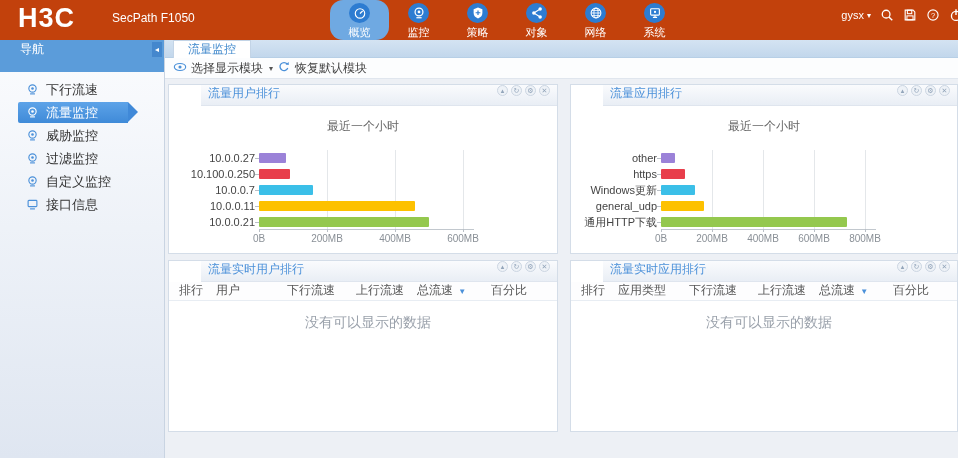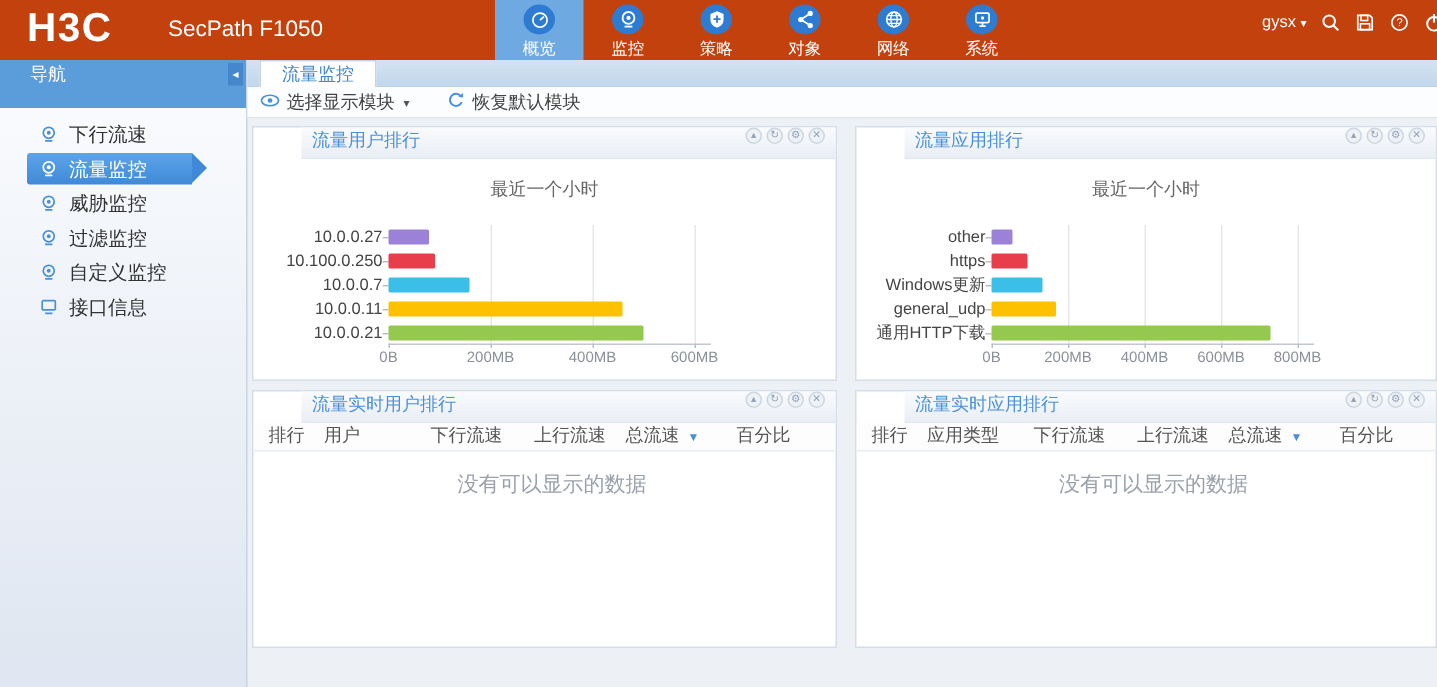--- a/index.html
+++ b/index.html
@@ -2,24 +2,24 @@
 <html><head>
 <meta charset="utf-8">
 <style>
   * { margin:0; padding:0; box-sizing:border-box; }
   body { font-family:"Liberation Sans","DejaVu Sans",sans-serif; }
   .app { position:relative; width:958px; height:458px; background:#edf0f5; overflow:hidden; }
 
   
   .header { position:absolute; left:0; top:0; width:958px; height:40px; background:#c2410c; }
   .logo { position:absolute; left:18px; top:3px; color:#fff; font-size:27px; font-weight:800; letter-spacing:1px; }
-  .product { position:absolute; left:112px; top:11px; color:#fff; font-size:15px; }
+  .product { position:absolute; left:112px; top:11px; color:#fff; font-size:12px; }
   .nav { position:absolute; left:330px; top:0; height:40px; display:flex; }
   .nav-item { width:59px; height:40px; display:flex; flex-direction:column; align-items:center; padding-top:3px; cursor:pointer; }
-  .nav-item.active { background:#6fa9e2; }
+  .nav-item.active { background:#6fa9e2;border-radius:13px; }
   .icon-circle { width:21px; height:21px; border-radius:50%; background:#2d7cd1; display:flex; align-items:center; justify-content:center; }
   .icon-circle svg { width:14px; height:14px; }
   .nav-label { color:#fff; font-size:11px; margin-top:2px; }
   .hdr-right { position:absolute; right:-5px; top:0; height:30px; display:flex; align-items:center; gap:9px; color:#fff; }
   .user-menu { display:flex; align-items:center; gap:3px; font-size:11px; cursor:pointer; }
   .caret { font-size:8px; }
   .hdr-ic { width:14px; height:14px; cursor:pointer; }
   .hdr-ic svg { width:14px; height:14px; }
 
   
@@ -29,21 +29,21 @@
   .side-list { padding-top:7px; }
   .side-item { position:relative; height:21px; margin:0 0 2px 18px; width:110px; display:flex; align-items:center; gap:7px; padding-left:8px; font-size:13px; color:#333; cursor:pointer; }
   .side-item .si { width:13px; height:13px; flex:none; }
   .side-item.active { background:linear-gradient(180deg,#5da3e8,#3f8ad8); color:#fff; border-radius:2px 0 0 2px; }
   .side-item.active::after { content:""; position:absolute; left:100%; top:0; border-top:10.5px solid transparent; border-bottom:10.5px solid transparent; border-left:10px solid #4089d8; }
 
   
   .main { position:absolute; left:165px; top:40px; right:0; bottom:0; }
   .tabbar { height:18px; background:linear-gradient(180deg,#d4e3f2,#c2d7ec); border-bottom:1px solid #b7cfe6; display:flex; }
   .tab { margin-left:8px; height:18px; padding:0 14px; background:#fff; border:1px solid #c3d4e6; border-bottom:none; font-size:12px; line-height:17px; color:#3f88cc; cursor:pointer; }
-  .toolbar { height:21px; background:#fcfdfe; border-bottom:1px solid #e0e6ee; display:flex; align-items:center; gap:24px; padding-left:8px; font-size:12px; color:#444; }
+  .toolbar { height:21px; background:#fcfdfe; border-bottom:1px solid #e0e6ee; display:flex; align-items:center; gap:4px; padding-left:8px; font-size:12px; color:#444; }
   .tbtn { display:flex; align-items:center; gap:4px; cursor:pointer; }
   .tbtn svg { width:14px; height:14px; }
   .tbtn .caret-dn { font-size:8px; color:#555; margin-left:2px; }
 
   .content { padding:5px 0 0 3px; display:grid; grid-template-columns:390px 388px; grid-template-rows:170px 172px; gap:6px 12px; }
 
   
   .panel { background:#fff; border:1px solid #d4dde8; display:flex; flex-direction:column; }
   .panel-hd { height:21px; flex:none; background:linear-gradient(180deg,#fafbfd,#e9eef5); border-bottom:1px solid #dfe5ee; display:flex; align-items:flex-start; padding:0 7px;margin-left:32px; }
   .panel-title { font-size:12px; color:#4a90d9; }

